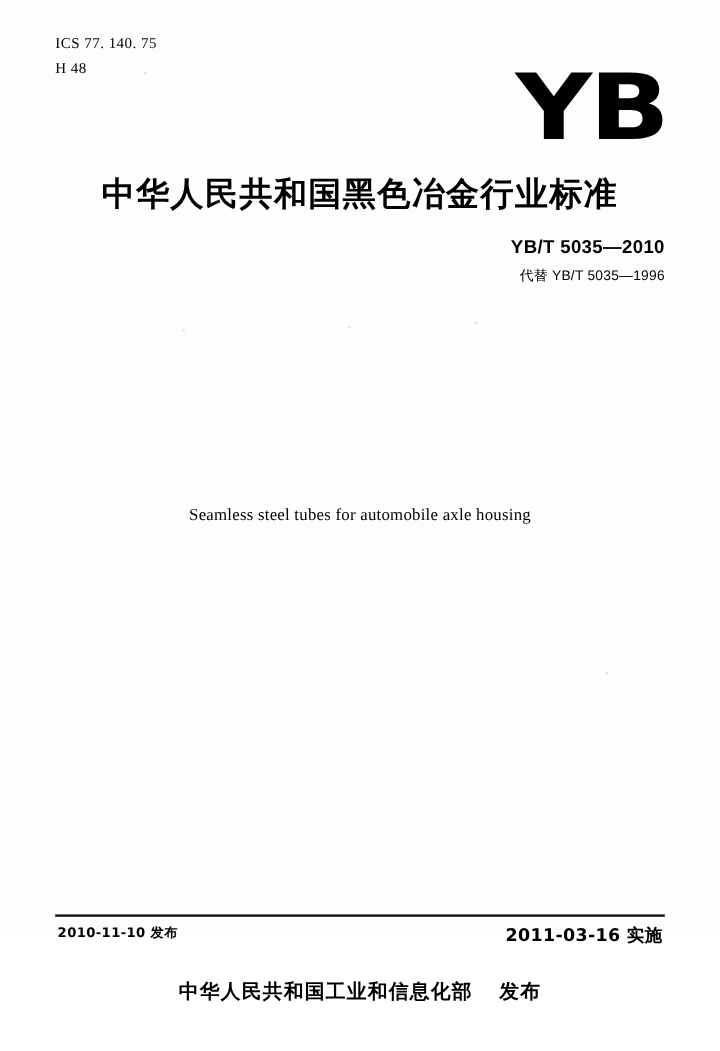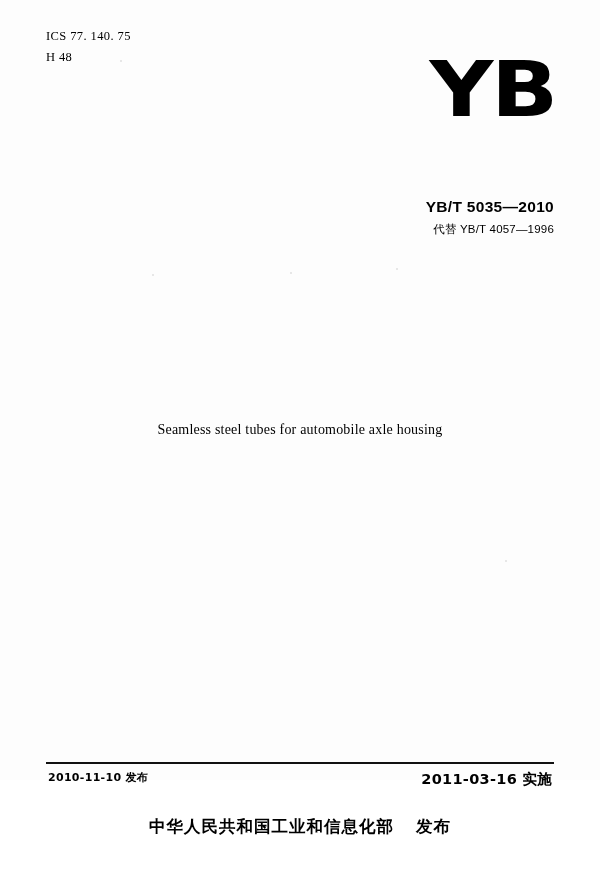--- a/index.html
+++ b/index.html
@@ -170,23 +170,24 @@
   <div class="speckle" style="left:152px; top:274px;"></div>
   <div class="speckle" style="left:505px; top:560px;"></div>
 
   <div class="ics-block">
     <div class="ics-line">ICS 77. 140. 75</div>
     <div class="ics-line">H 48</div>
   </div>
 
   <div class="yb-logo">YB</div>
 
+  <div class="org-title">中华人民共和国黑色冶金行业标准</div>
 
   <div class="std-number">YB/T 5035—2010</div>
-  <div class="std-replaces">代替 YB/T 4057—1996</div>
+  <div class="std-replaces">代替 YB/T 5035—1996</div>
 
   <div class="doc-title-en">Seamless steel tubes for automobile axle housing</div>
 
   <div class="footer-rule"></div>
 
   <div class="issue-date">2010-11-10 发布</div>
   <div class="effective-date">2011-03-16 实施</div>
 
   <div class="publisher">
     <span>中华人民共和国工业和信息化部</span><span class="verb">发布</span>

